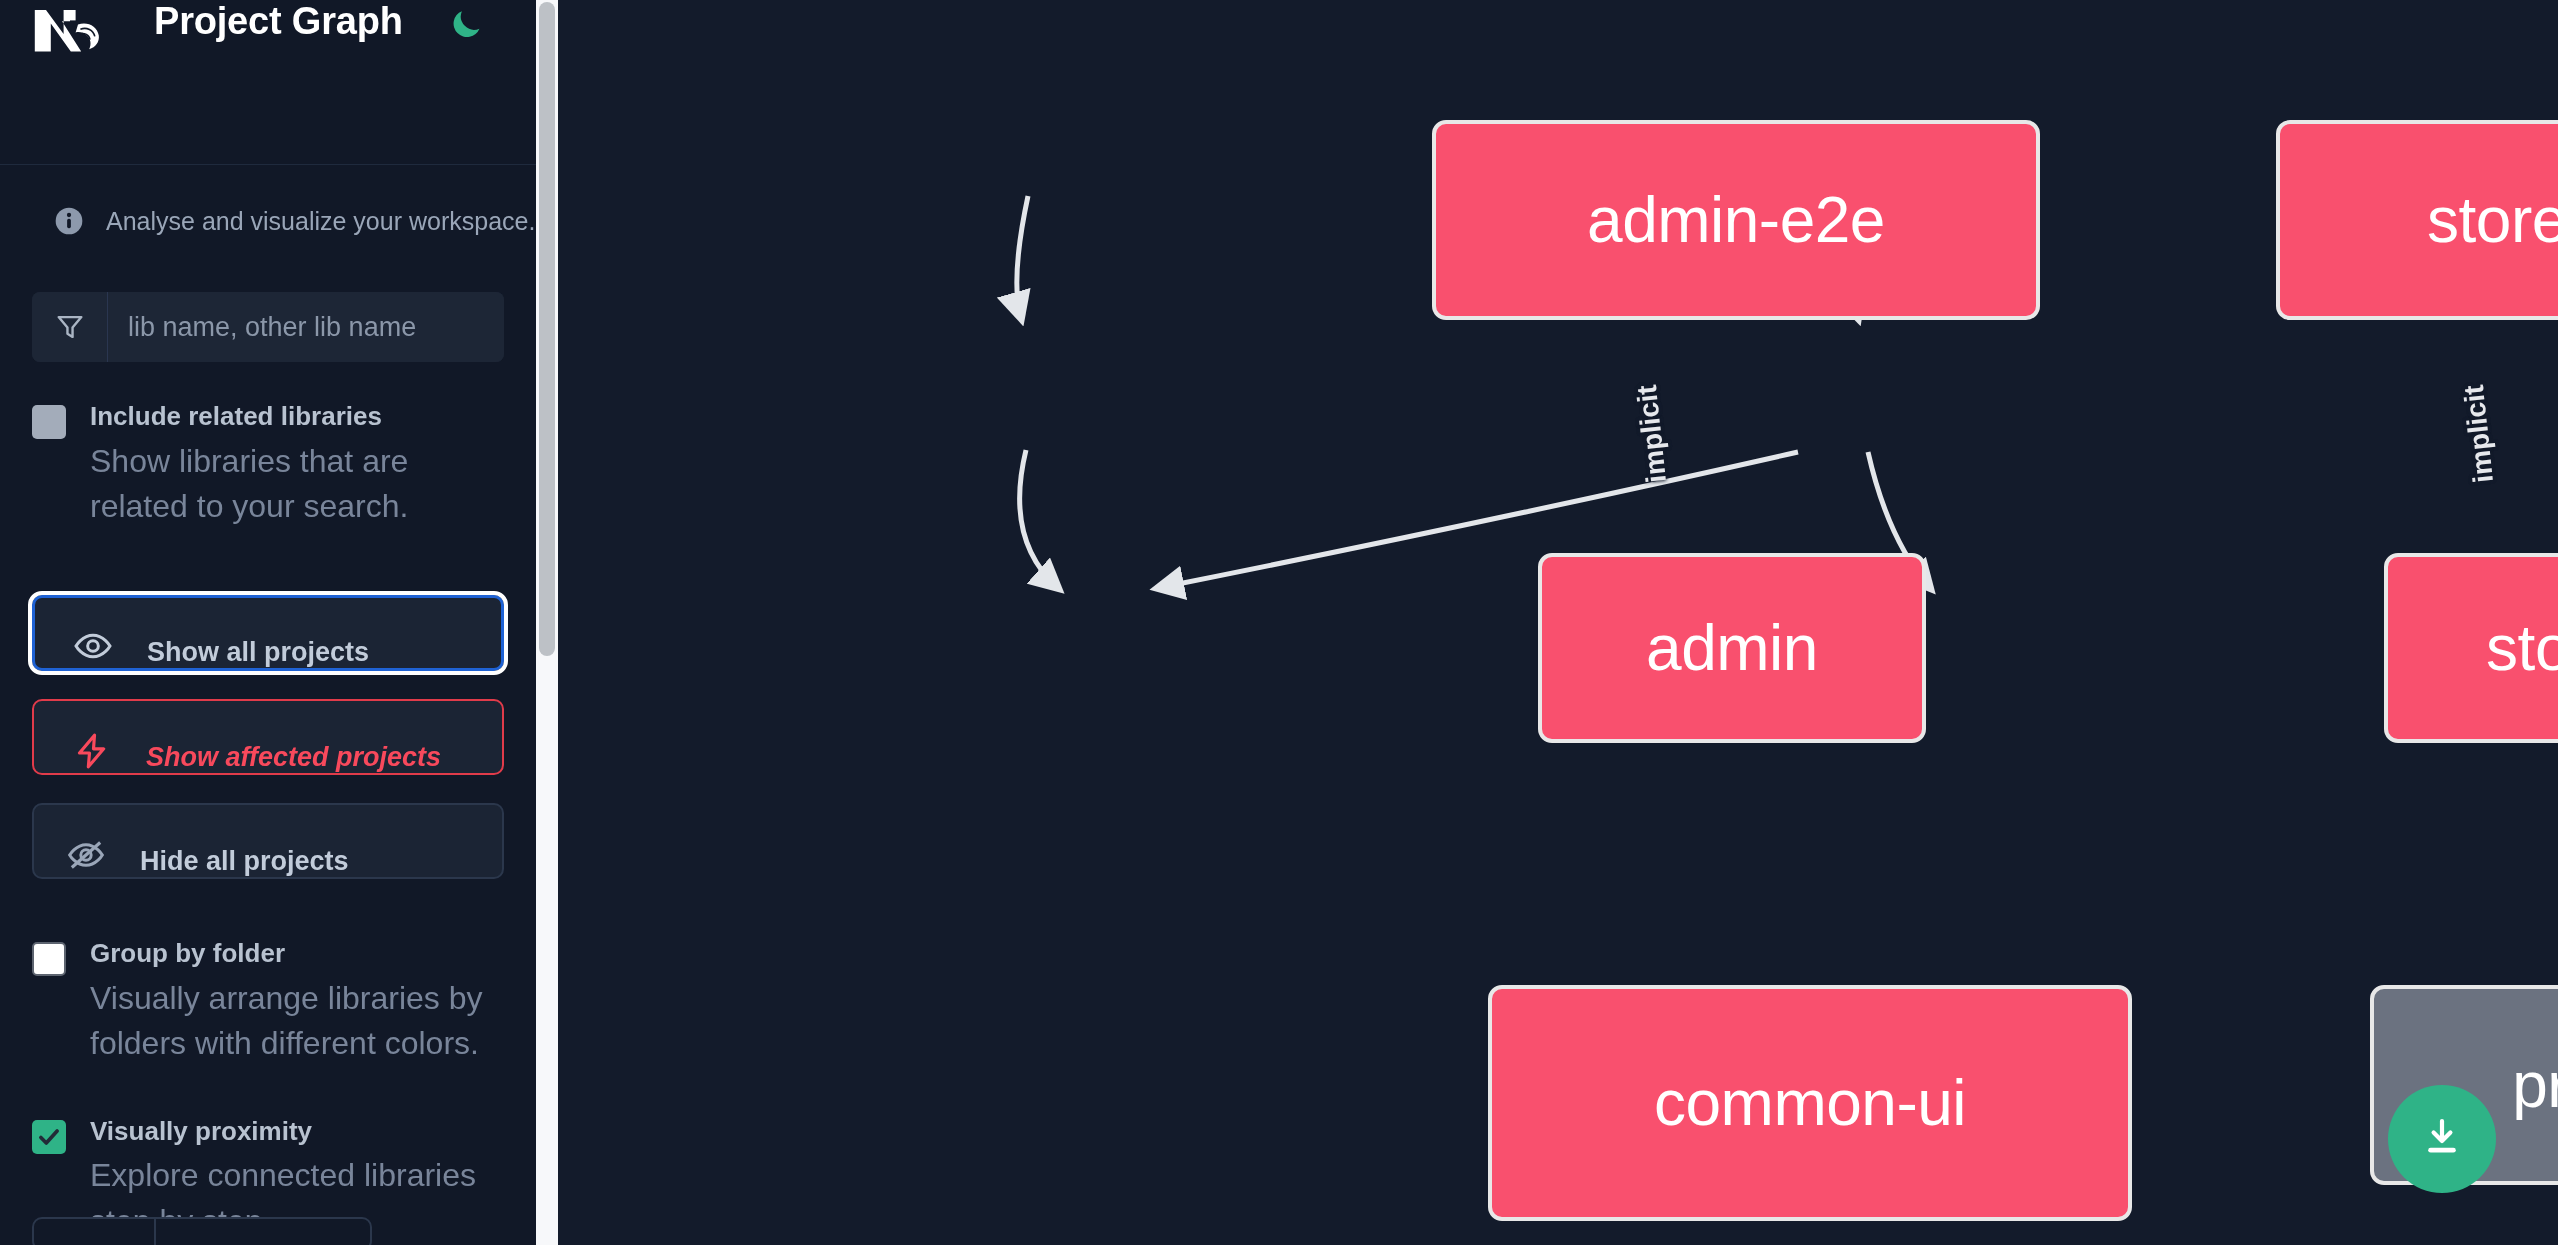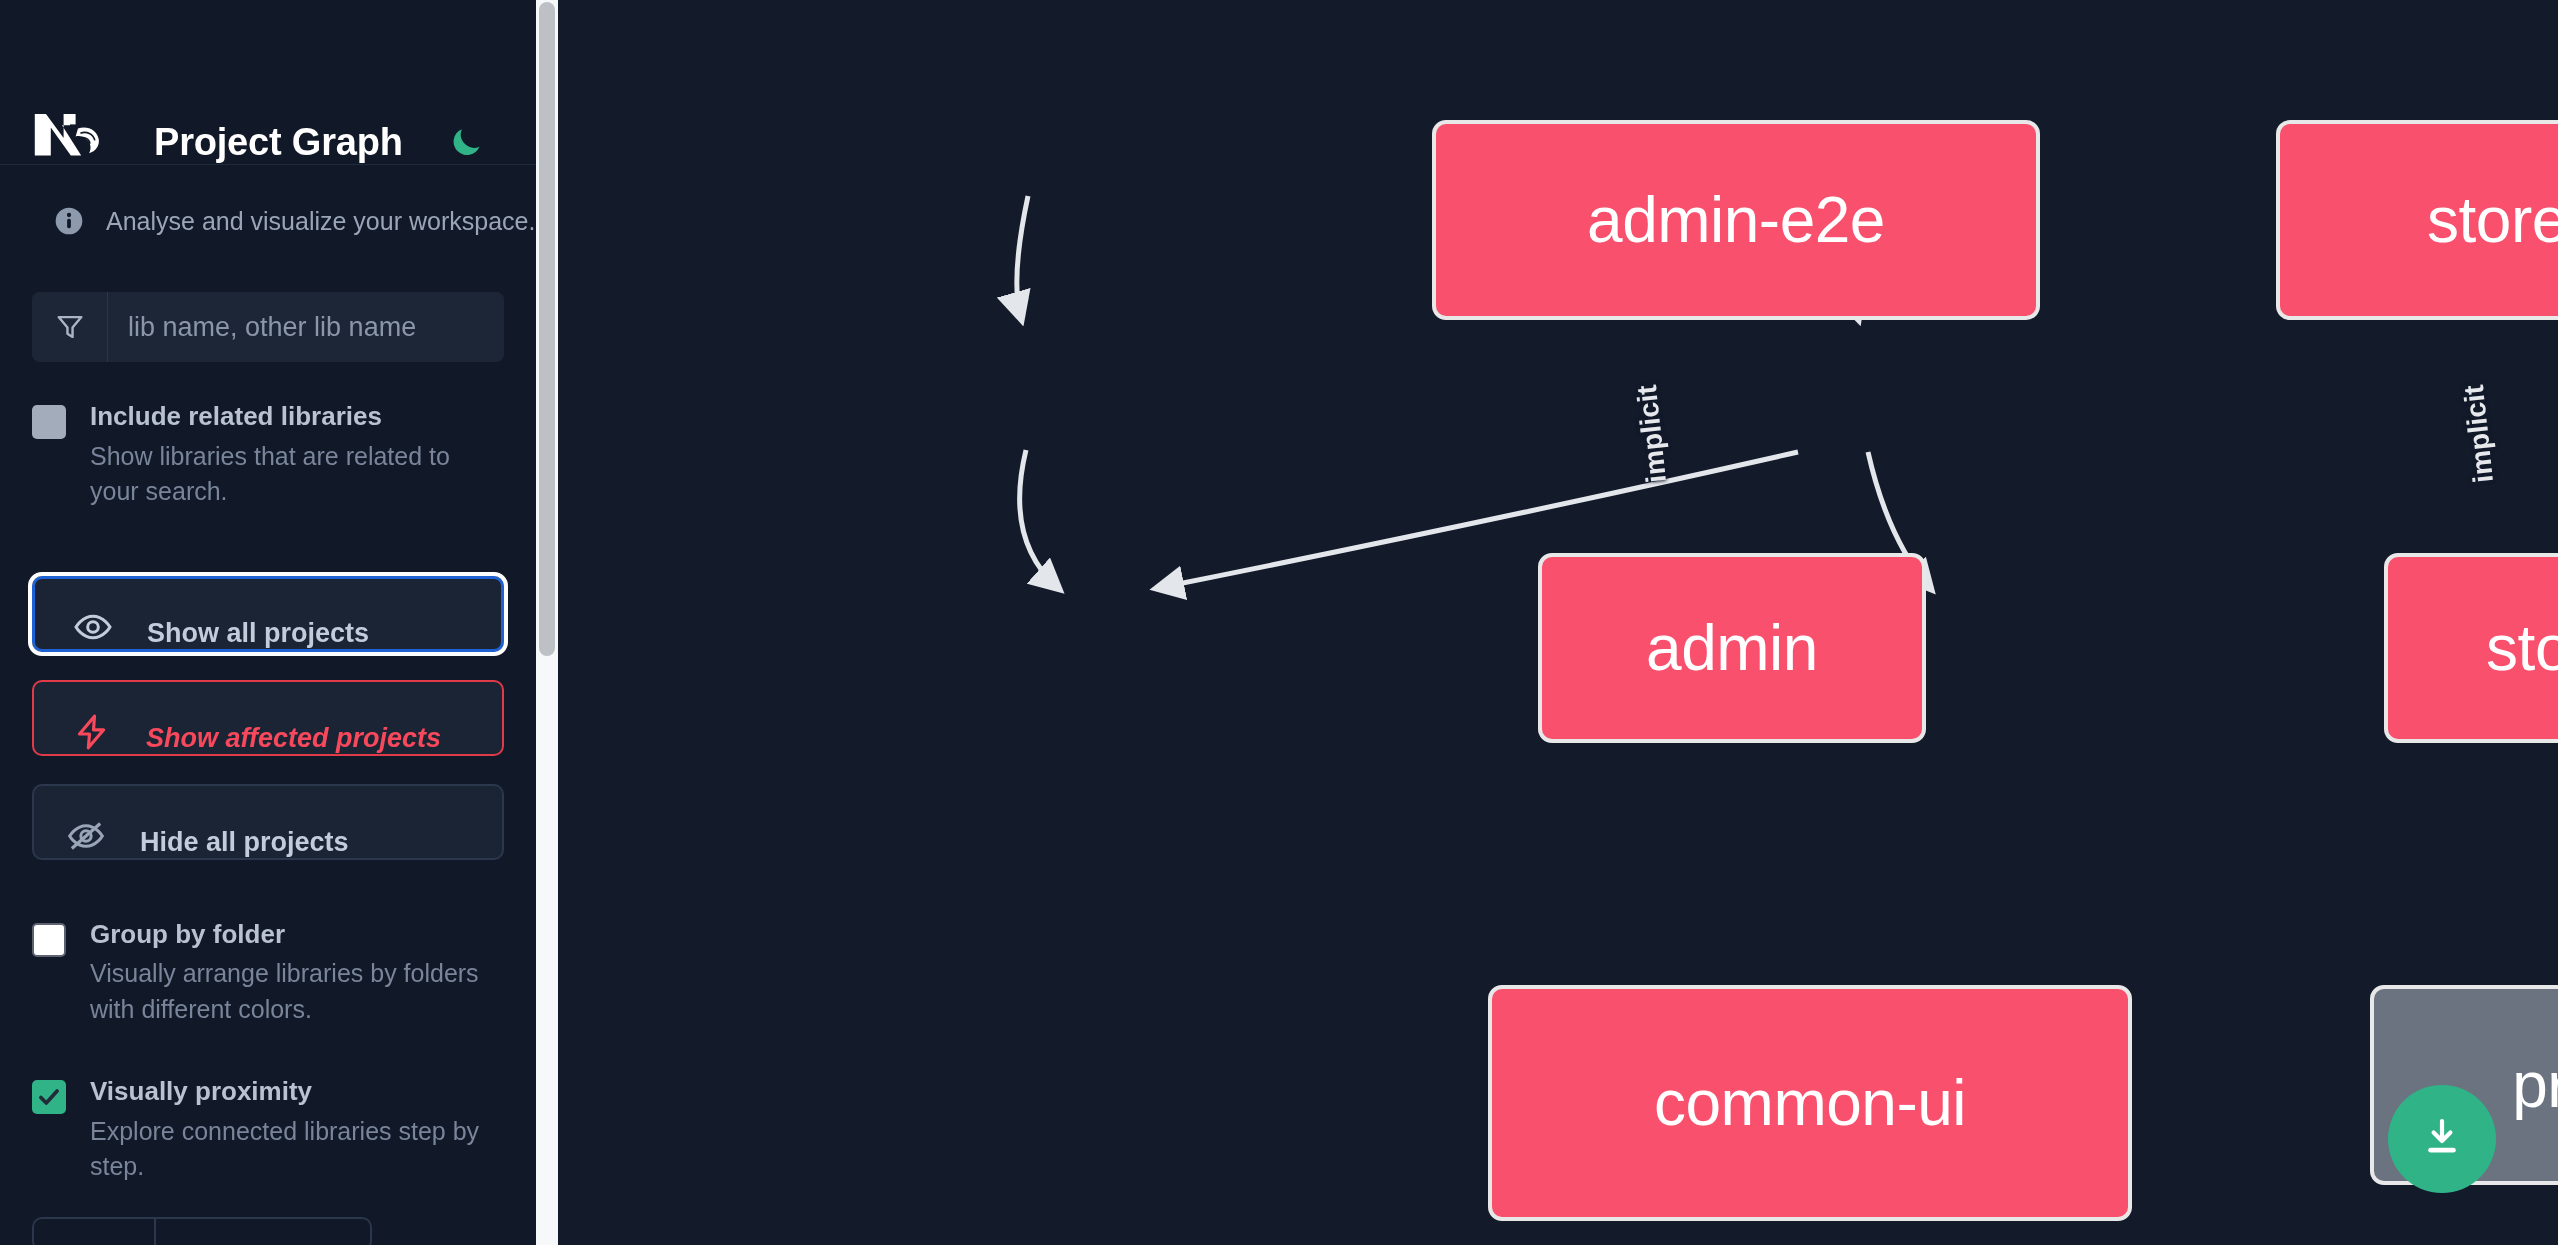--- a/index.html
+++ b/index.html
@@ -16,21 +16,21 @@
     position: relative;
     width: 558px; height: 1245px;
     background: #111827;
     flex: 0 0 558px;
     overflow: hidden;
   }
   #sidebar-scroll-area { position: absolute; inset: 0 22px 0 0; }
 
   .sb-header {
     height: 165px;
-    display: flex; align-items: flex-end;
+    display: flex; align-items: flex-start;
     padding-left: 30px;
     border-bottom: 1px solid #1f2a3d;
   }
   .nx-logo { width: 88px; height: 60px; flex: 0 0 88px; }
   .sb-title {
     font-size: 38px; font-weight: 700; color: #ffffff;
     margin-left: 36px; letter-spacing: -0.2px; white-space: nowrap;
   }
   .moon-btn {
     margin-left: 40px; width: 46px; height: 46px;
@@ -68,21 +68,21 @@
   }
   .filter-input::placeholder { color: #8b97a9; }
 
   .chk-row { display: flex; padding: 0 32px; margin-top: 38px; }
   .chk-row .box { flex: 0 0 34px; width: 34px; height: 34px; margin-top: 5px; border-radius: 5px; cursor: pointer; }
   .box.grey   { background: #a3acba; }
   .box.white  { background: #ffffff; border: 2px solid #5d6470; }
   .box.green  { background: #2fb387; display: flex; align-items: center; justify-content: center; }
   .chk-txt { margin-left: 24px; }
   .chk-title { font-size: 26px; font-weight: 700; color: #b8c2d0; line-height: 1.25; }
-  .chk-desc  { font-size: 25px; color: #79859a; line-height: 1.42; margin-top: 6px; max-width: 420px; }
+  .chk-desc  { font-size: 32px; color: #79859a; line-height: 1.42; margin-top: 6px; max-width: 420px; }
 
   .btn {
     margin: 0 32px; height: 76px;
     display: flex; align-items: flex-end;
     border-radius: 10px; cursor: pointer;
     background: #1b2434; padding-left: 38px;
   }
   .btn .bi { flex: 0 0 44px; width: 44px; height: 44px; display:flex; align-items:center; }
   .btn .bl { margin-left: 30px; font-size: 27px; font-weight: 700; }
   #btn-show-all {

